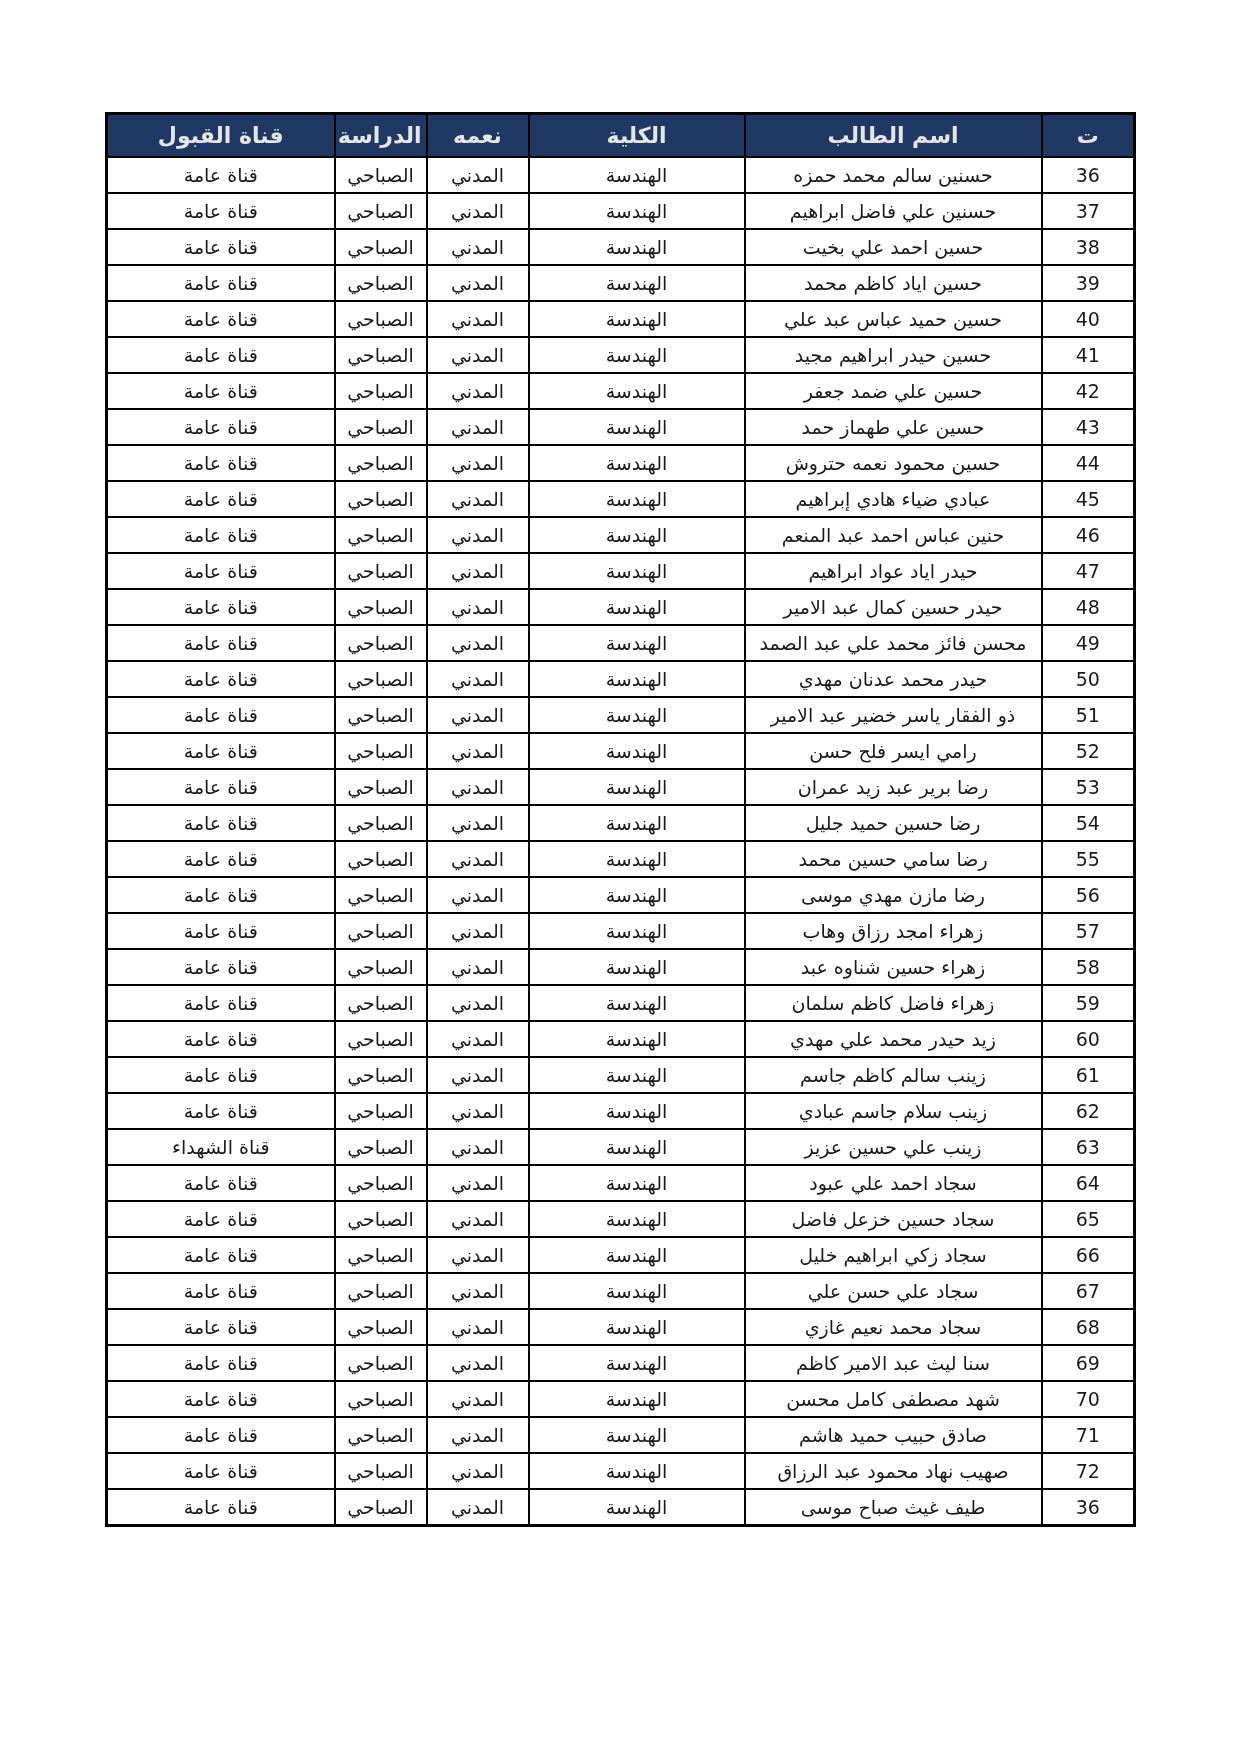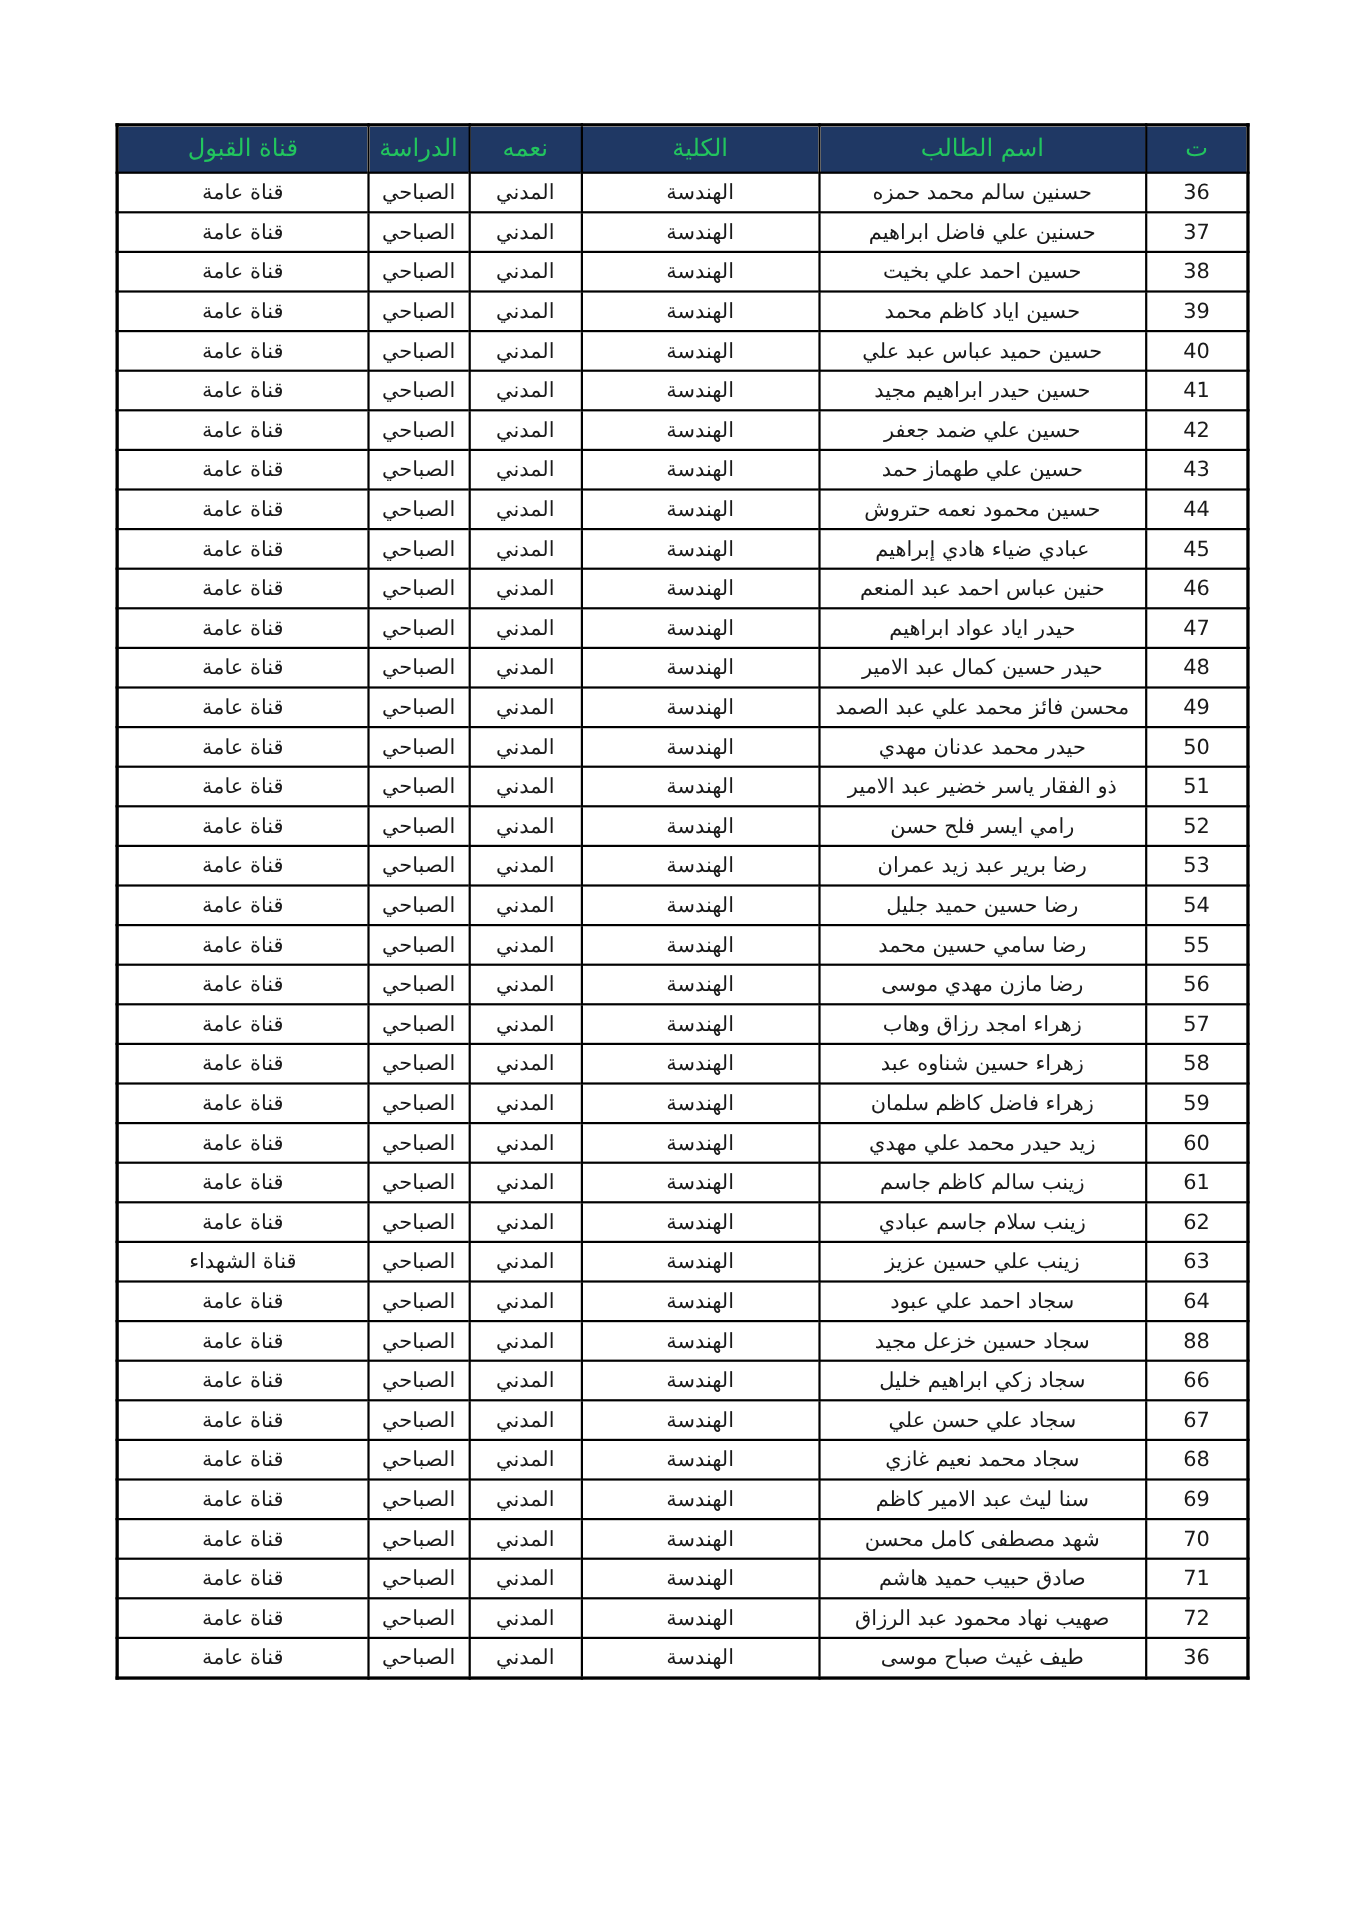--- a/index.html
+++ b/index.html
@@ -34,22 +34,22 @@
   table.students td {
     border: 2px solid #000000;
     text-align: center;
     vertical-align: middle;
     padding: 0 4px;
     overflow: hidden;
     white-space: nowrap;
   }
   table.students thead th {
     background: #1f3864;
-    color: #22c55e;
-    font-weight: normal;
+    color: #e5e5e5;
+    font-weight: bold;
     font-size: 22px;
     height: 41px;
   }
   table.students tbody td {
     background: #ffffff;
     color: #1a1a1a;
     font-size: 19px;
     height: 34px;
   }
   col.c-no      { width: 93px;  }
@@ -309,22 +309,22 @@
         </tr>
         <tr>
           <td>64</td>
           <td>سجاد احمد علي عبود</td>
           <td>الهندسة</td>
           <td>المدني</td>
           <td>الصباحي</td>
           <td>قناة عامة</td>
         </tr>
         <tr>
-          <td>88</td>
-          <td>سجاد حسين خزعل مجيد</td>
+          <td>65</td>
+          <td>سجاد حسين خزعل فاضل</td>
           <td>الهندسة</td>
           <td>المدني</td>
           <td>الصباحي</td>
           <td>قناة عامة</td>
         </tr>
         <tr>
           <td>66</td>
           <td>سجاد زكي ابراهيم خليل</td>
           <td>الهندسة</td>
           <td>المدني</td>

